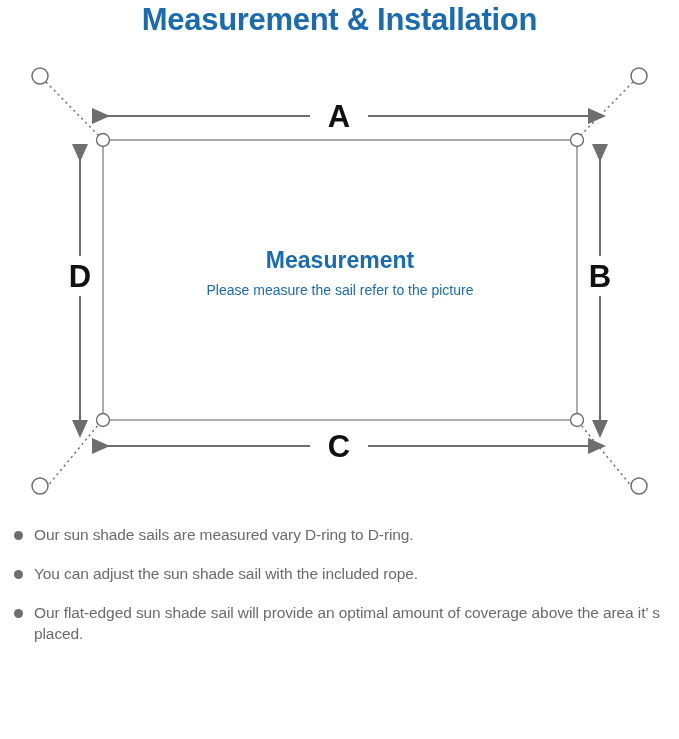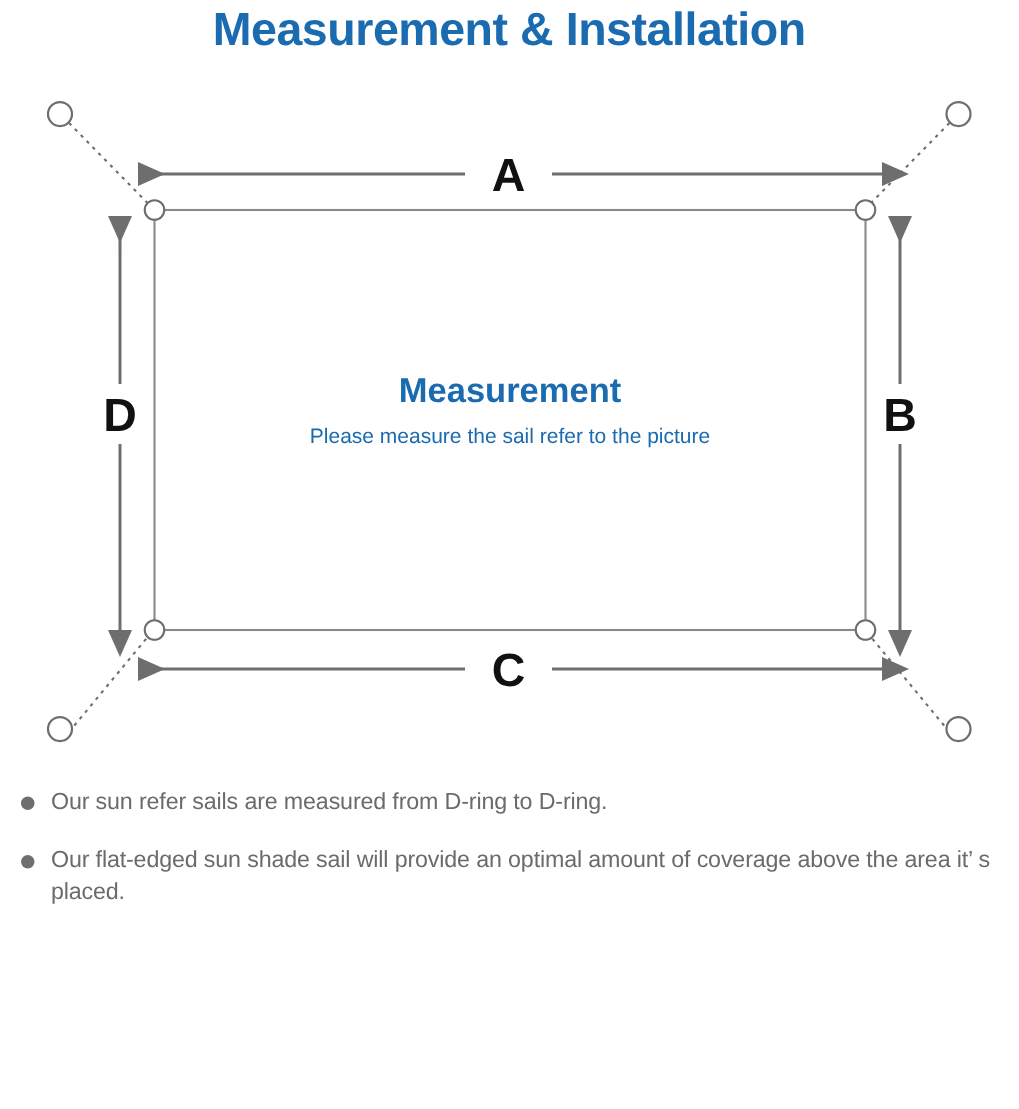--- a/index.html
+++ b/index.html
@@ -169,25 +169,29 @@
       <text class="sail-label-main" x="340" y="220" text-anchor="middle">Measurement</text>
       <text class="sail-label-sub" x="340" y="247" text-anchor="middle">Please measure the sail refer to the picture</text>
 
     </svg>
   </div>
 
   <div class="notes">
 
     <div class="note-item">
       <span class="note-bullet"></span>
-      <span class="note-text">Our sun refer sails are measured from D-ring to D-ring.</span>
+      <span class="note-text">Our sun shade sails are measured vary D-ring to D-ring.</span>
     </div>
 
 
 
+    <div class="note-item">
+      <span class="note-bullet"></span>
+      <span class="note-text">You can adjust the sun shade sail with the included rope.</span>
+    </div>
 
     <div class="note-item">
       <span class="note-bullet"></span>
       <span class="note-text">Our flat-edged sun shade sail will provide an optimal amount of coverage above the area it’ s placed.</span>
     </div>
 
   </div>
 
 </div>
 

